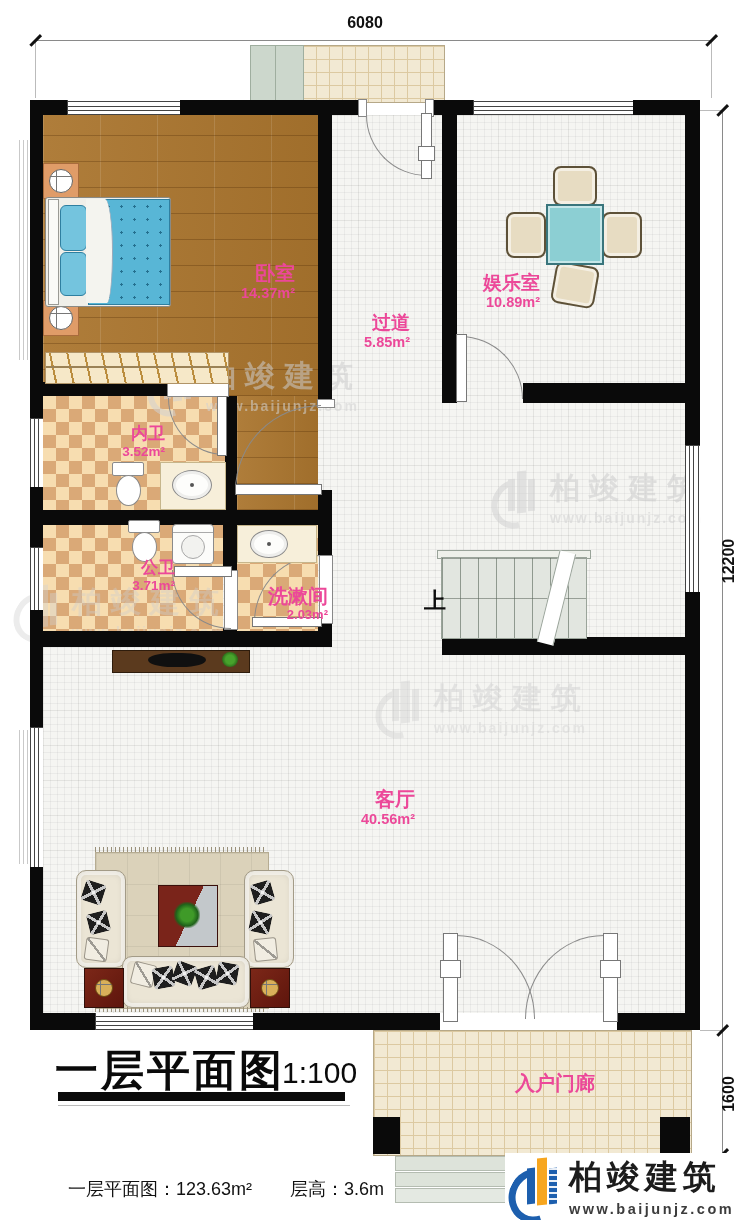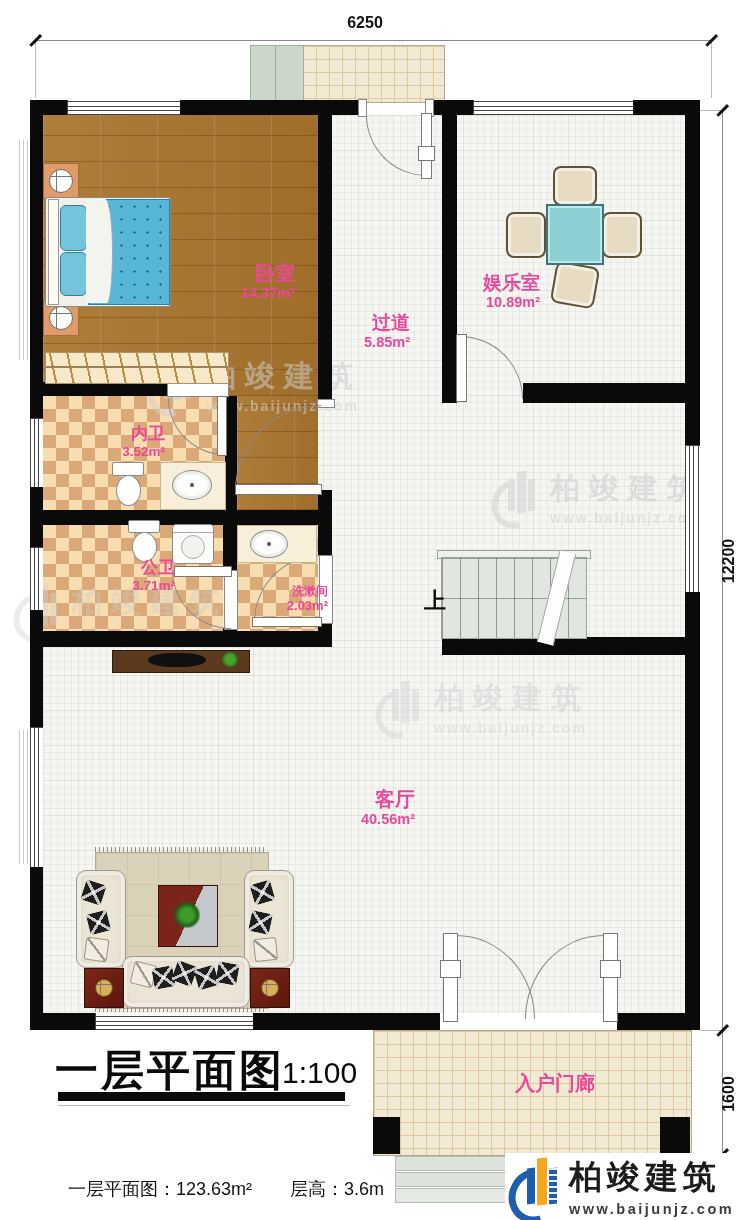--- a/index.html
+++ b/index.html
@@ -282,38 +282,38 @@
   </div>
   <div class="room-label" style="left:85px;top:424px;width:80px;">
     <span class="nm" style="font-size:17px;">内卫</span>
     <span class="ar" style="font-size:13.5px;">3.52m²</span>
   </div>
   <div class="room-label" style="left:95px;top:558px;width:80px;">
     <span class="nm" style="font-size:17px;">公卫</span>
     <span class="ar" style="font-size:13.5px;">3.71m²</span>
   </div>
   <div class="room-label" style="left:218px;top:585px;width:110px;">
-    <span class="nm" style="font-size:12px;">洗漱间</span>
+    <span class="nm" style="font-size:20px;">洗漱间</span>
     <span class="ar" style="font-size:13px;">2.03m²</span>
   </div>
   <div class="room-label" style="left:305px;top:788px;width:110px;">
     <span class="nm" style="font-size:20px;">客厅</span>
     <span class="ar">40.56m²</span>
   </div>
   <div class="room-label" style="left:445px;top:1072px;width:150px;">
     <span class="nm" style="font-size:20px;">入户门廊</span>
   </div>
   <div class="abs" style="left:424px;top:586px;font-size:22px;font-weight:bold;color:#0d0d0d;">上</div>
 
   <div class="dim-line" style="left:35px;top:40px;width:677px;height:1px;"></div>
   <div class="abs" style="left:35px;top:40px;width:1px;height:58px;background:#bbb;"></div>
   <div class="abs" style="left:711px;top:40px;width:1px;height:58px;background:#bbb;"></div>
   <div class="tick" style="left:28px;top:39px;"></div>
   <div class="tick" style="left:704px;top:39px;"></div>
-  <div class="dim-text" style="left:330px;top:14px;width:70px;">6250</div>
+  <div class="dim-text" style="left:330px;top:14px;width:70px;">6080</div>
 
   <div class="dim-line" style="left:722px;top:110px;width:1px;height:1045px;"></div>
   <div class="abs" style="left:700px;top:110px;width:22px;height:1px;background:#bbb;"></div>
   <div class="abs" style="left:700px;top:1030px;width:22px;height:1px;background:#bbb;"></div>
   <div class="abs" style="left:690px;top:1154px;width:32px;height:1px;background:#bbb;"></div>
   <div class="tick" style="left:715px;top:109px;"></div>
   <div class="tick" style="left:715px;top:1029px;"></div>
   <div class="tick" style="left:715px;top:1153px;"></div>
   <div class="dim-text" style="left:699px;top:552px;width:60px;transform:rotate(-90deg);">12200</div>
   <div class="dim-text" style="left:699px;top:1085px;width:60px;transform:rotate(-90deg);">1600</div>

